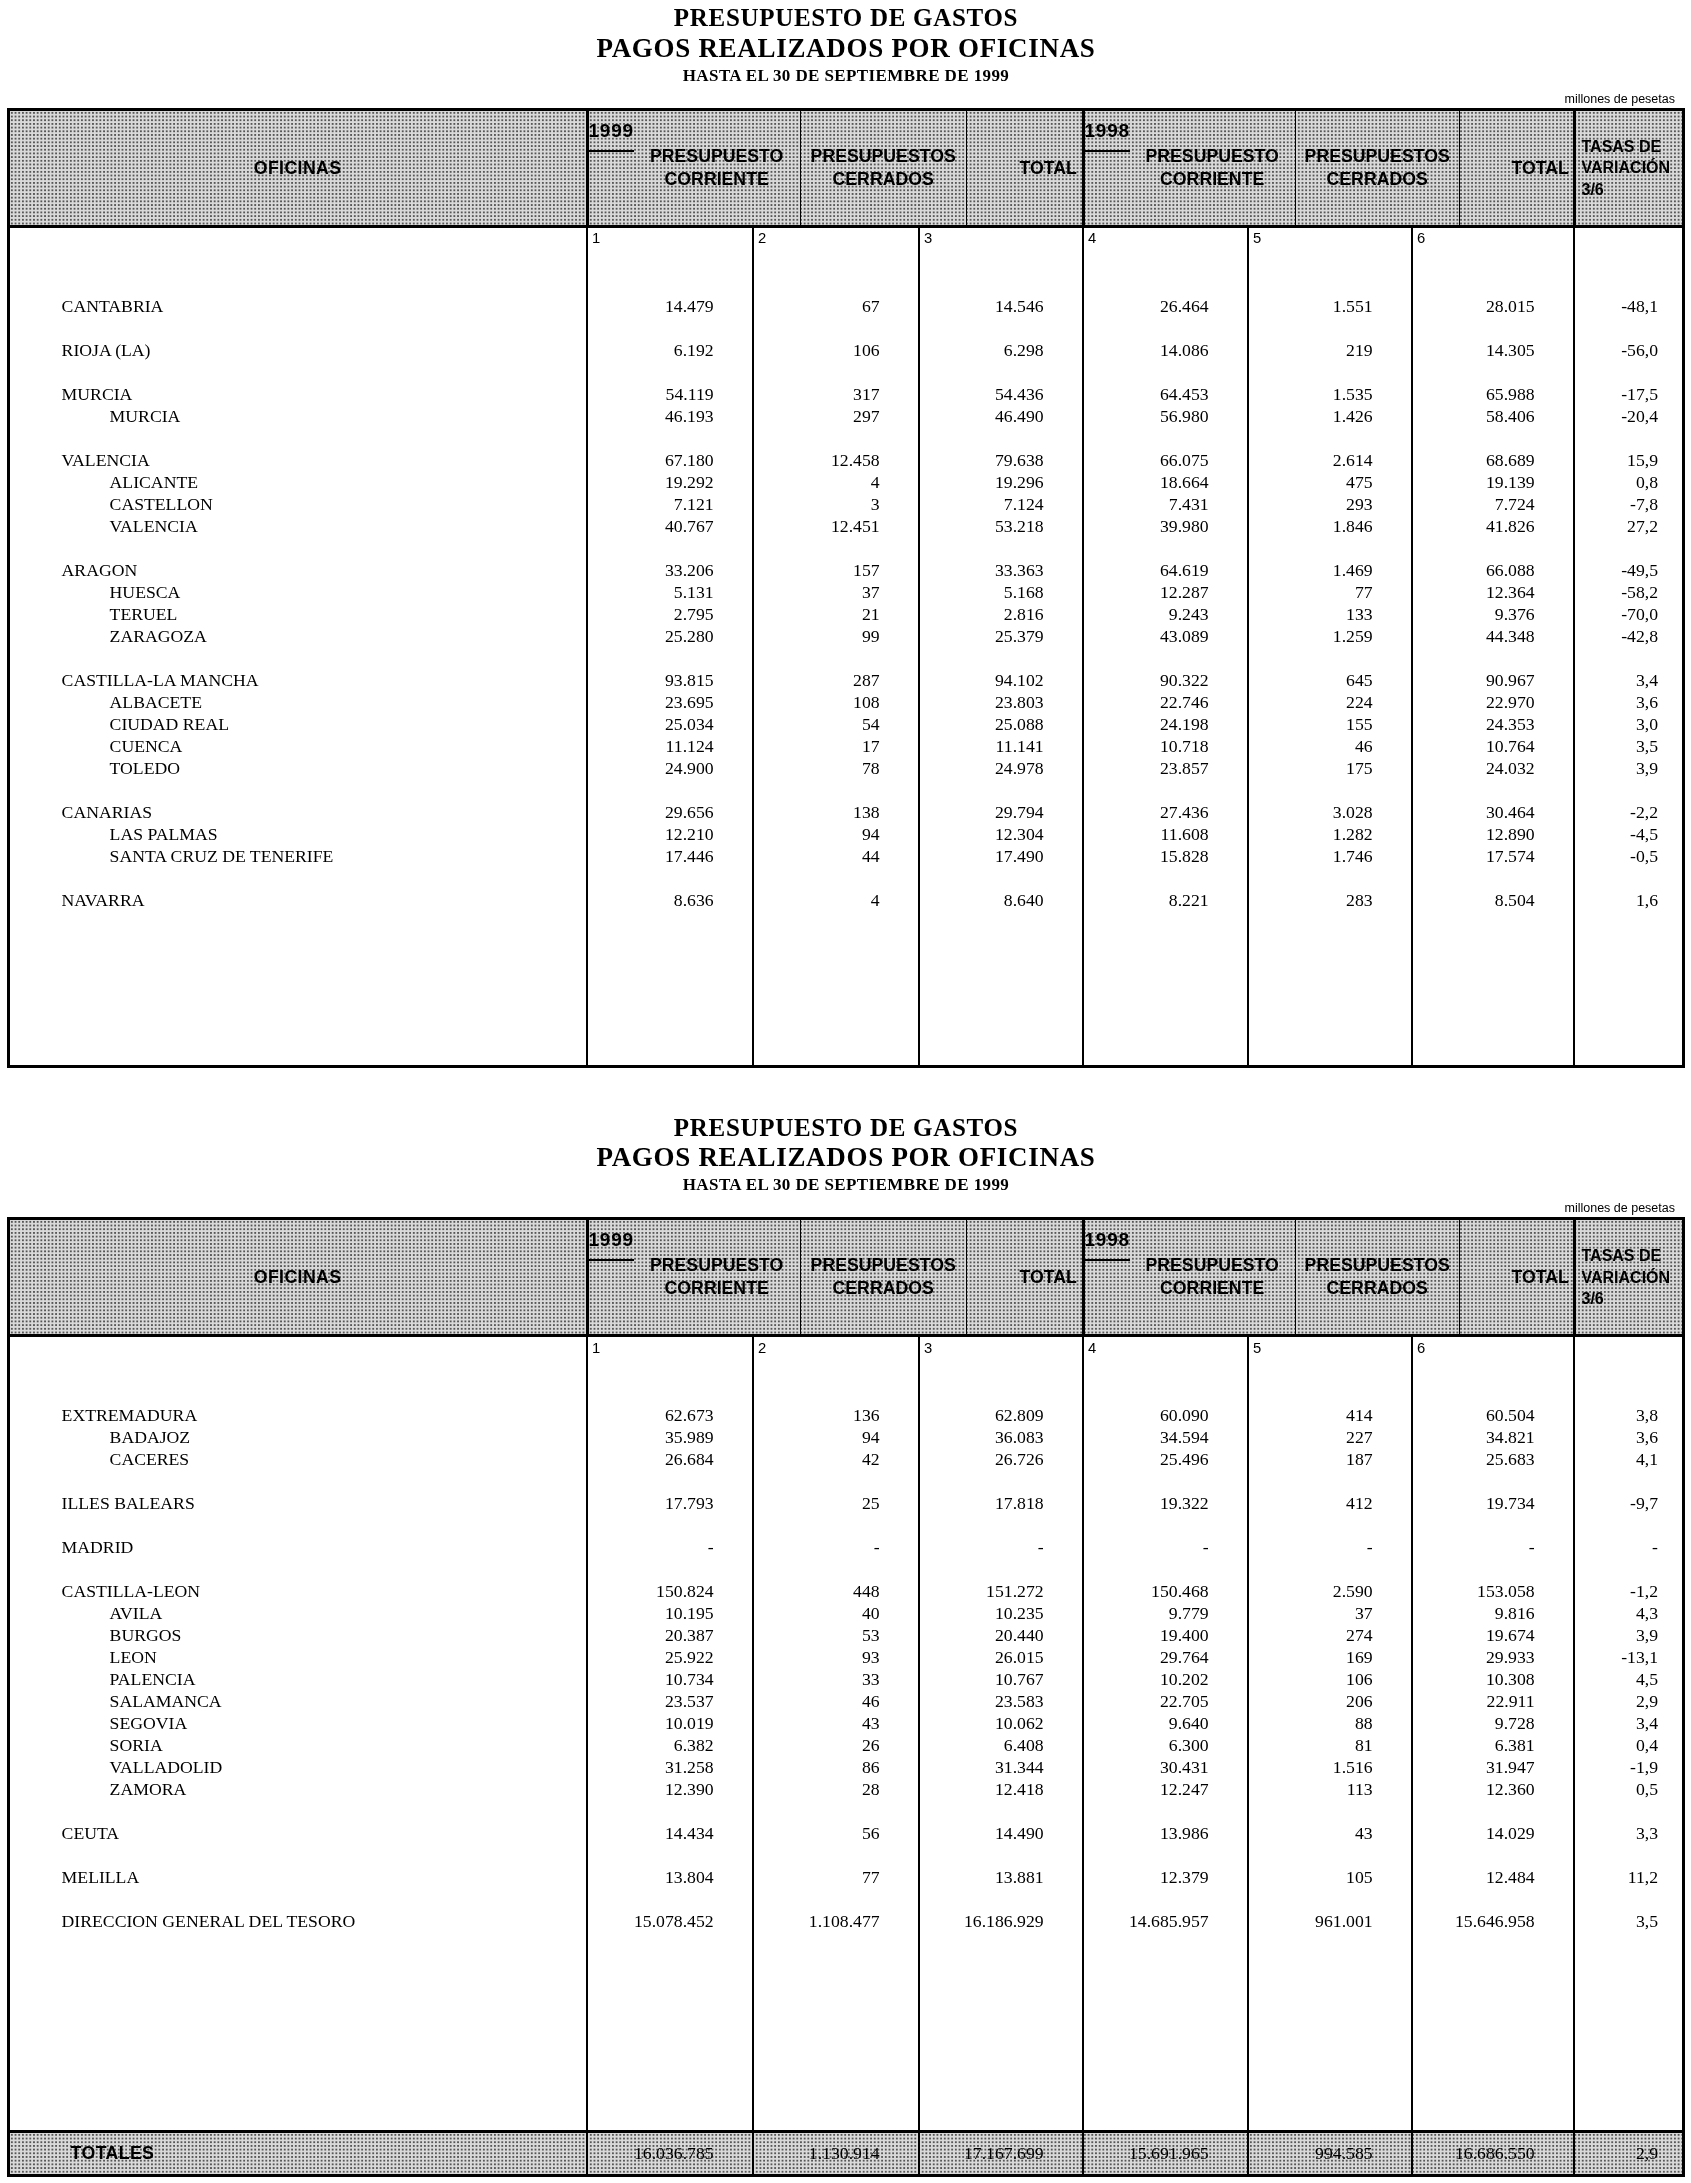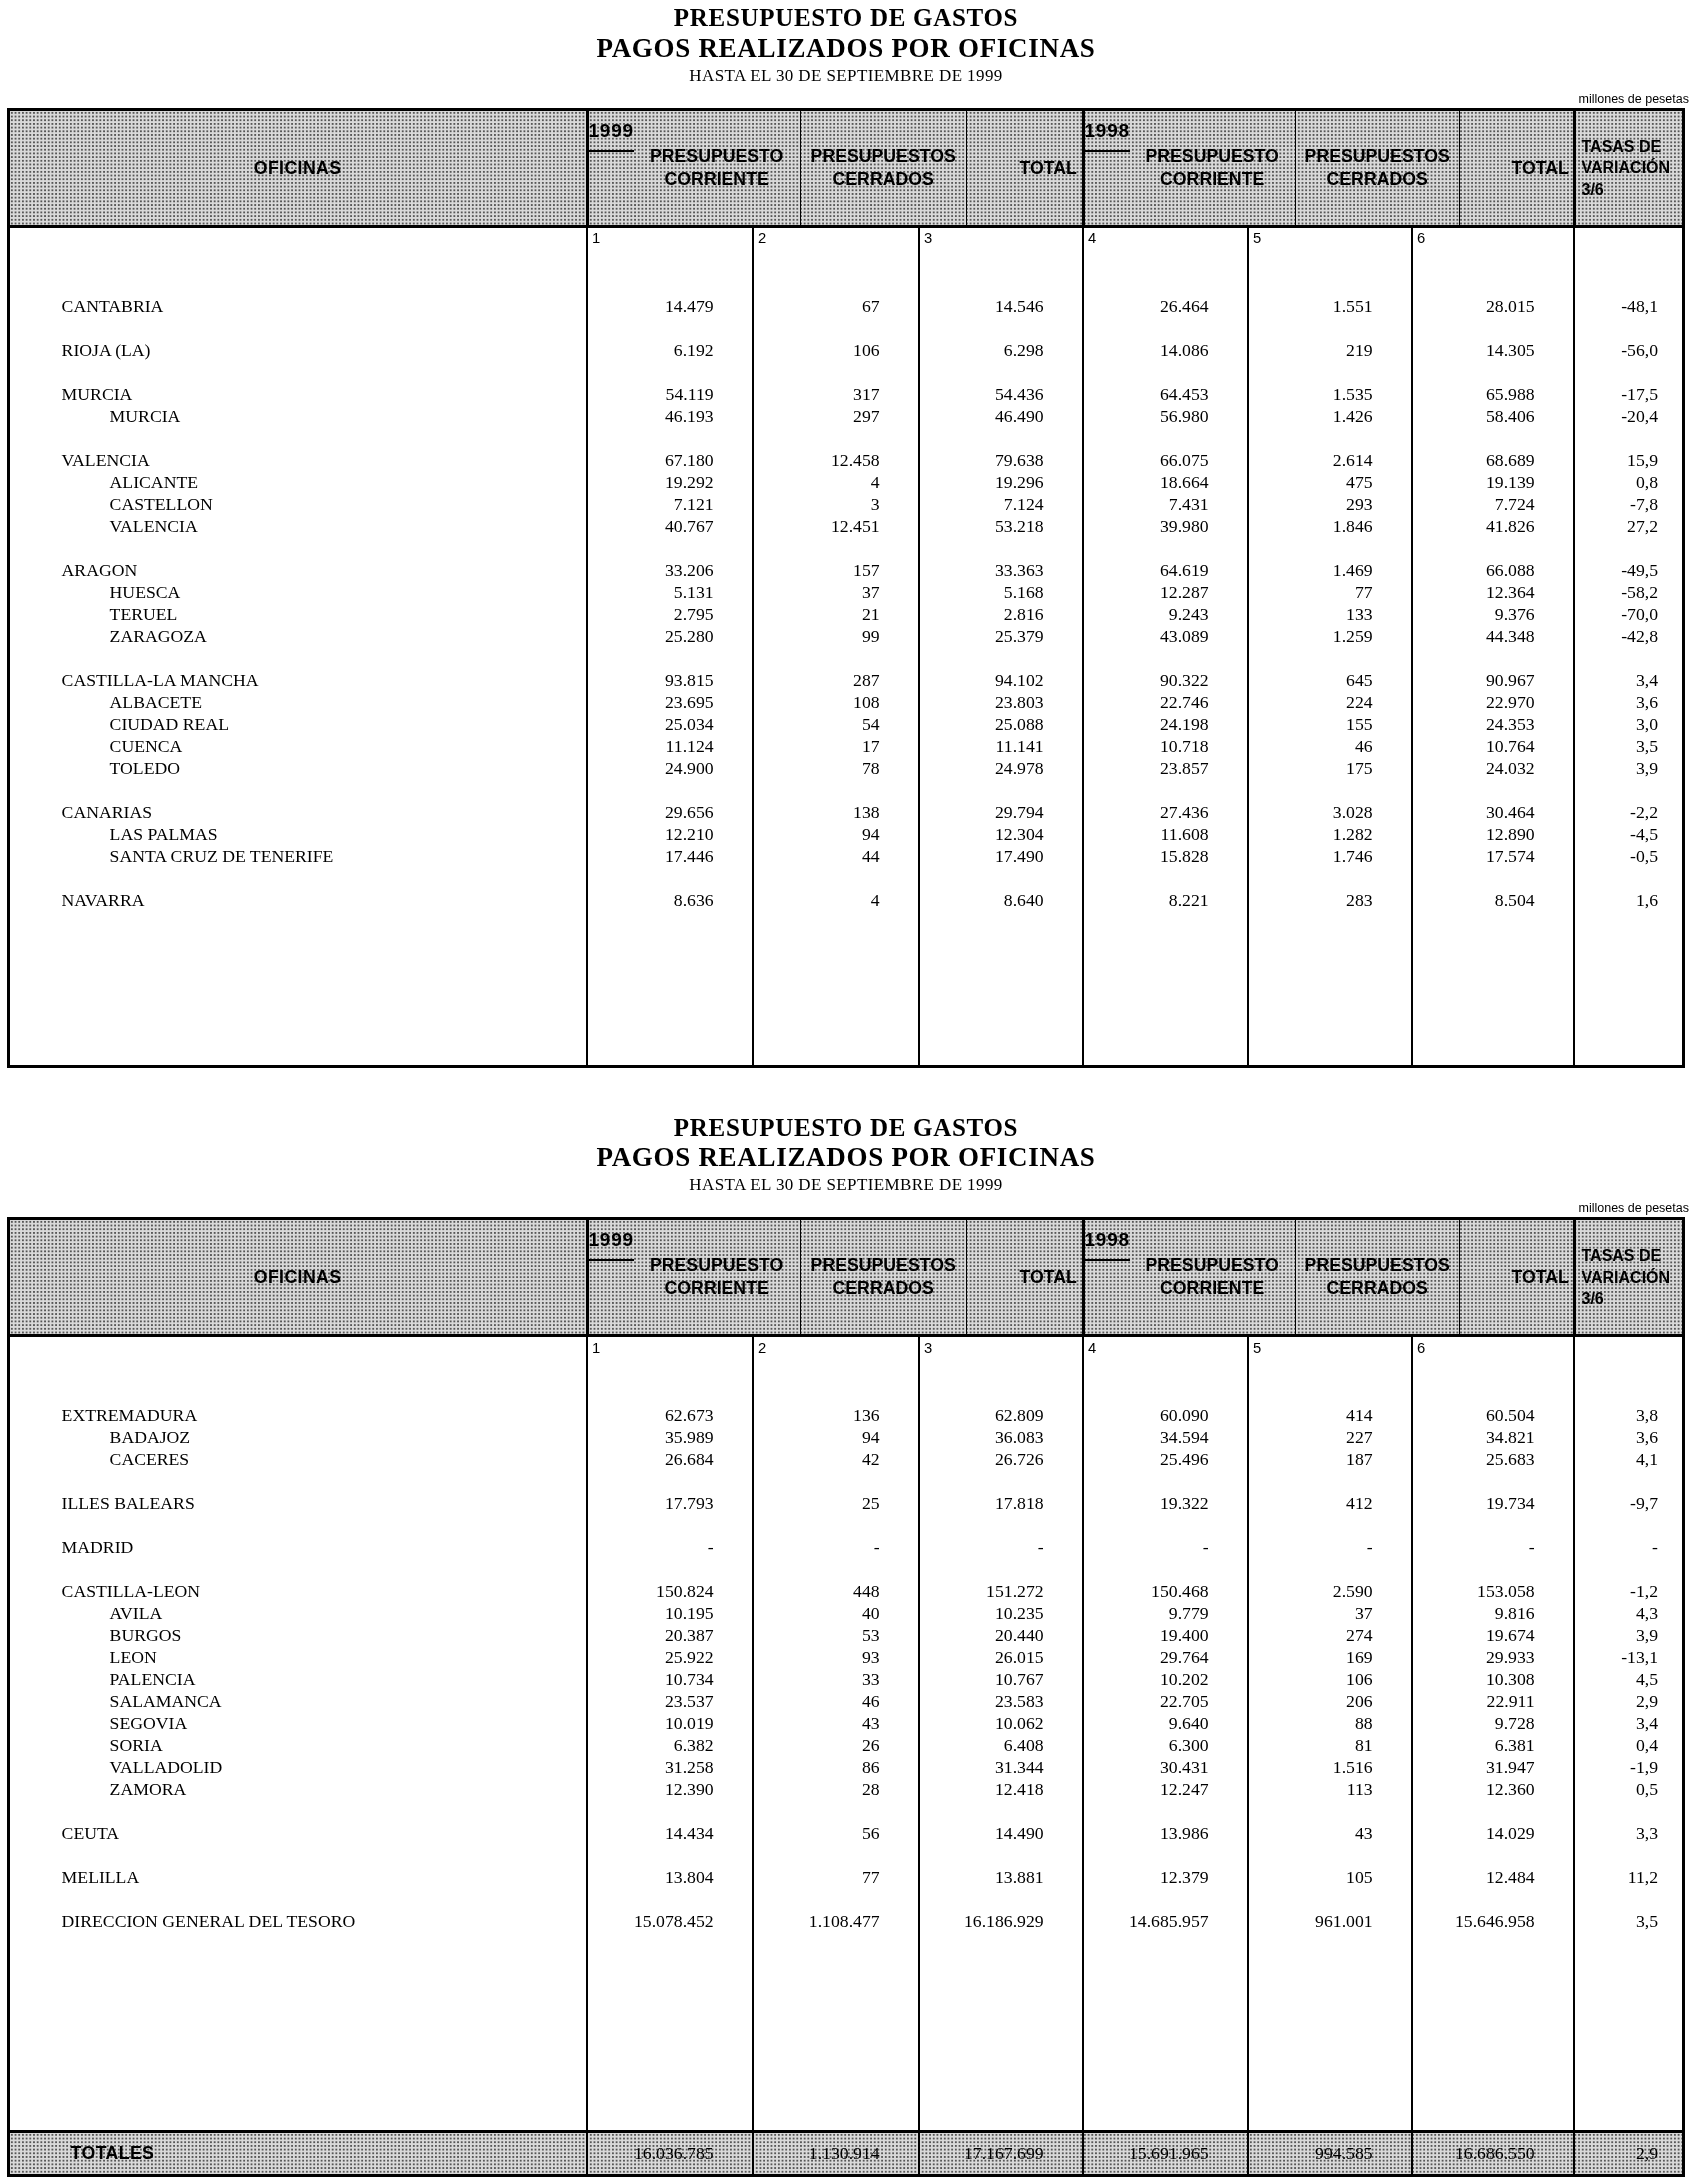--- a/index.html
+++ b/index.html
@@ -6,24 +6,24 @@
   body{
     width:1692px;height:2183px;background:#fff;color:#000;
     font-family:"Liberation Serif","DejaVu Serif",serif;
     overflow:hidden;position:relative;
   }
   .sheet{position:relative;}
   .sheet2{margin-top:41px;}
   .titles{text-align:center;padding-top:4.4px;}
   .title-1{font-weight:bold;font-size:25px;letter-spacing:0.7px;line-height:1.15;}
   .title-2{font-weight:bold;font-size:27px;letter-spacing:0.7px;line-height:1.15;}
-  .title-3{font-weight:normal;font-size:17px;letter-spacing:0.4px;line-height:1.2;margin-top:1.5px;}
+  .title-3{font-weight:bold;font-size:17px;letter-spacing:0.4px;line-height:1.2;margin-top:1.5px;}
   .unit{
     text-align:right;font-family:"Liberation Sans","DejaVu Sans",sans-serif;
-    font-size:12.5px;padding-right:3px;margin-top:5.9px;margin-bottom:2.2px;
+    font-size:12.5px;padding-right:17px;margin-top:5.9px;margin-bottom:2.2px;
   }
   .grid{
     margin-left:6.6px;width:1678px;height:960px;box-sizing:border-box;
     border:3.7px solid #000;display:flex;flex-direction:column;background:#fff;
   }
   
   .thead{
     display:grid;grid-template-columns:576px 496px 491px 108px;
     height:117px;box-sizing:border-box;border-bottom:3px solid #000;
     background-color:#d9d9d9;

